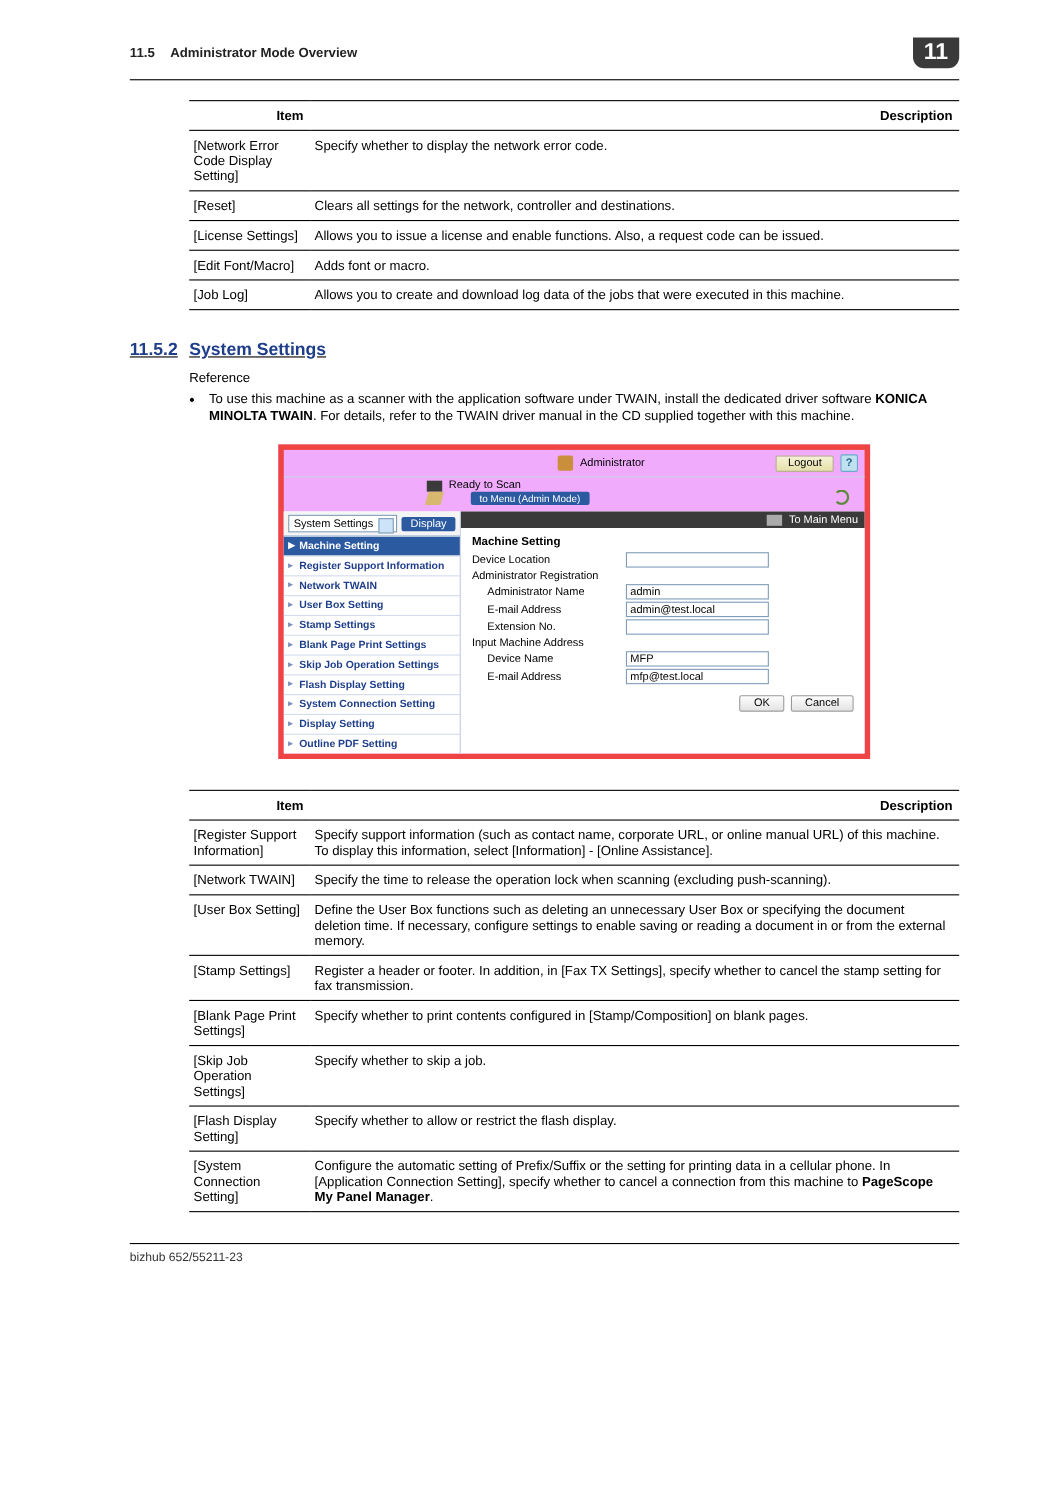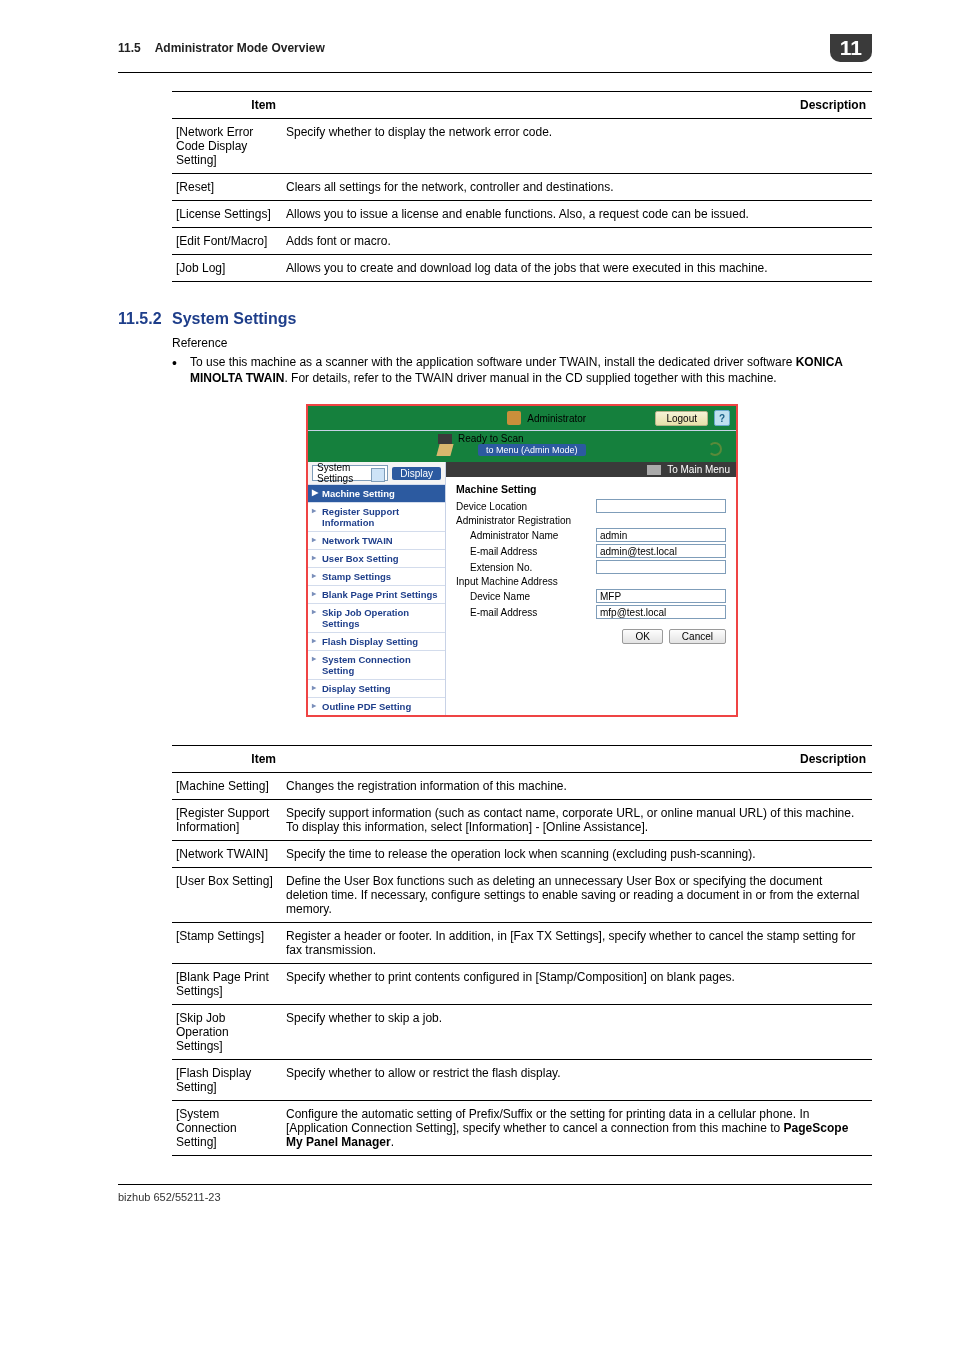--- a/index.html
+++ b/index.html
@@ -10,34 +10,34 @@
   .header-left .secnum { margin-right: 14px; }
   .chapter-badge { background: #3a3a3a; color: #fff; font-weight: bold; font-size: 21px; padding: 3px 10px 4px 10px; border-bottom-left-radius: 10px; border-bottom-right-radius: 10px; line-height: 1; }
   .hdr-rule { border: none; border-top: 1px solid #000; margin: 0 0 18px 0; }
   .content { margin-left: 54px; }
 
   table.desc { width: 100%; border-collapse: collapse; font-size: 12px; margin-bottom: 28px; }
   table.desc th, table.desc td { border-top: 1px solid #000; border-bottom: 1px solid #000; padding: 6px 6px 6px 4px; text-align: left; vertical-align: top; }
   table.desc th { font-weight: bold; text-align: right; }
   table.desc .col-item { width: 110px; }
 
-  .subheading-row { display: flex; align-items: baseline; margin-left: -54px; margin-bottom: 8px; }
+  .subheading-row { display: flex; align-items: baseline; margin-left: -54px; margin-bottom: 8px; text-decoration: underline; }
   .subheading-num { font-size: 16px; font-weight: bold; color: #1e3e8a; width: 54px; }
   .subheading-title { font-size: 16px; font-weight: bold; color: #1e3e8a; }
 
   .reference { font-size: 12px; margin-bottom: 4px; }
   .bullet { display: flex; font-size: 12px; line-height: 1.35; margin-bottom: 18px; }
   .bullet .dot { width: 18px; flex: 0 0 18px; }
   .bullet .dot::before { content: "\2022"; font-size: 14px; }
   .bullet .txt { flex: 1; }
   .bullet b { font-weight: bold; }
 
   
   .shot-wrap { display: flex; justify-content: center; margin-bottom: 28px; }
-  .shot { width: 432px; border: 2px solid #ef4444; font-size: 10px; background: #15803d; }
+  .shot { width: 538px; border: 5px solid #ef4444; font-size: 10px; background: #f0abfc; }
   .shot-top { display: flex; align-items: center; justify-content: space-between; padding: 4px 6px; border-bottom: 1px solid #c8d2e6; }
   .shot-top-left { display: flex; align-items: center; gap: 6px; }
   .shot-top-left .admin-icon { width: 14px; height: 14px; background: #c98f3b; border-radius: 2px; display:inline-block; }
   .shot-top-right { display: flex; align-items: center; gap: 6px; }
   .btn-logout { background: linear-gradient(#f5f2d6,#e6e0a9); border: 1px solid #b7b38a; padding: 1px 10px; border-radius: 2px; font-size: 10px; }
   .help-icon { width: 16px; height: 16px; background: #bfe0ef; border: 1px solid #6aa9cb; color: #1b5f86; font-weight: bold; display:flex; align-items:center; justify-content:center; border-radius:2px; }
 
   .shot-status { padding: 2px 6px 6px 130px; }
   .status-row { display:flex; align-items:center; gap:6px; }
   .status-row.ready::before { content:""; width:14px; height:10px; background:#3a3a3a; display:inline-block; }
@@ -225,24 +225,20 @@
 
     <table class="desc">
       <thead>
         <tr>
           <th class="col-item">Item</th>
           <th>Description</th>
         </tr>
       </thead>
       <tbody id="table2-body">
           <tr>
-            <td class="col-item">[Machine Setting]</td>
-            <td>Changes the registration information of this machine.</td>
-          </tr>
-          <tr>
             <td class="col-item">[Register Support Information]</td>
             <td>Specify support information (such as contact name, corporate URL, or online manual URL) of this machine. To display this information, select [Information] - [Online Assistance].</td>
           </tr>
           <tr>
             <td class="col-item">[Network TWAIN]</td>
             <td>Specify the time to release the operation lock when scanning (excluding push-scanning).</td>
           </tr>
           <tr>
             <td class="col-item">[User Box Setting]</td>
             <td>Define the User Box functions such as deleting an unnecessary User Box or specifying the document deletion time. If necessary, configure settings to enable saving or reading a document in or from the external memory.</td>

